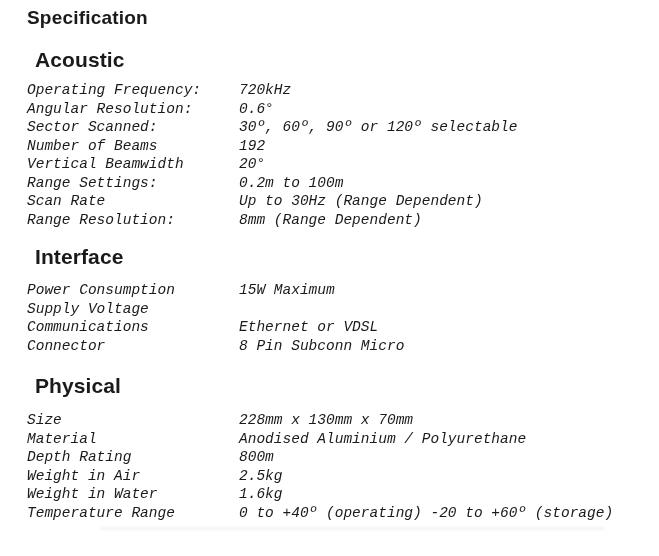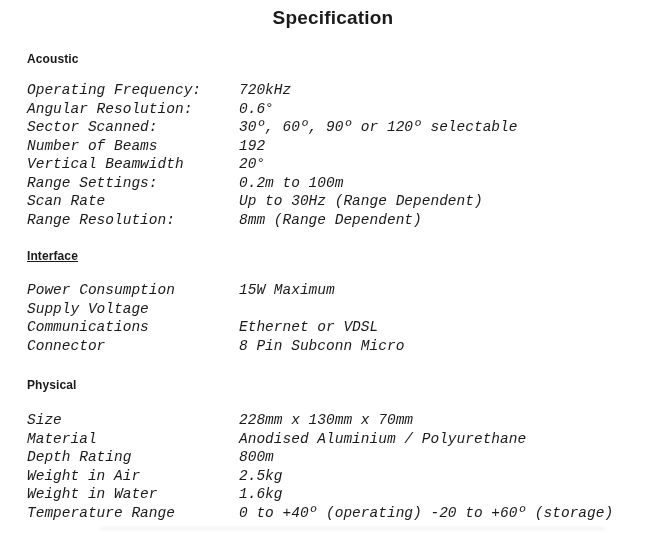--- a/index.html
+++ b/index.html
@@ -21,32 +21,31 @@
     height: 556px;
     padding: 8px 20px 0 27px;
     background: #ffffff;
   }
   .doc-title {
     font-size: 19px;
     font-weight: bold;
     line-height: 20px;
     letter-spacing: 0.2px;
     margin: 0 0 23px 0;
-    text-align: center;
   }
   .section-heading {
-    font-size: 12px;
+    font-size: 21px;
     font-weight: bold;
     line-height: 17px;
     letter-spacing: 0.1px;
-    margin: 0;
+    margin: 8px;
   }
   .spec-section .section-heading { margin-bottom: 13px; }
   .spec-section { margin-bottom: 19px; }
-  .spec-section.interface .section-heading { margin-bottom: 16px; text-decoration: underline; }
+  .spec-section.interface .section-heading { margin-bottom: 16px; }
   .spec-section.interface { margin-bottom: 22px; }
   .spec-section.physical .section-heading { margin-bottom: 17px; }
   .spec-section.physical { margin-bottom: 0; }
   .spec-rows { display: block; font-family: Liberation Mono, monospace; }
   .spec-row {
     display: flex;
     font-style: italic;
     font-size: 14.5px;
     line-height: 18.5px;
     white-space: nowrap;

